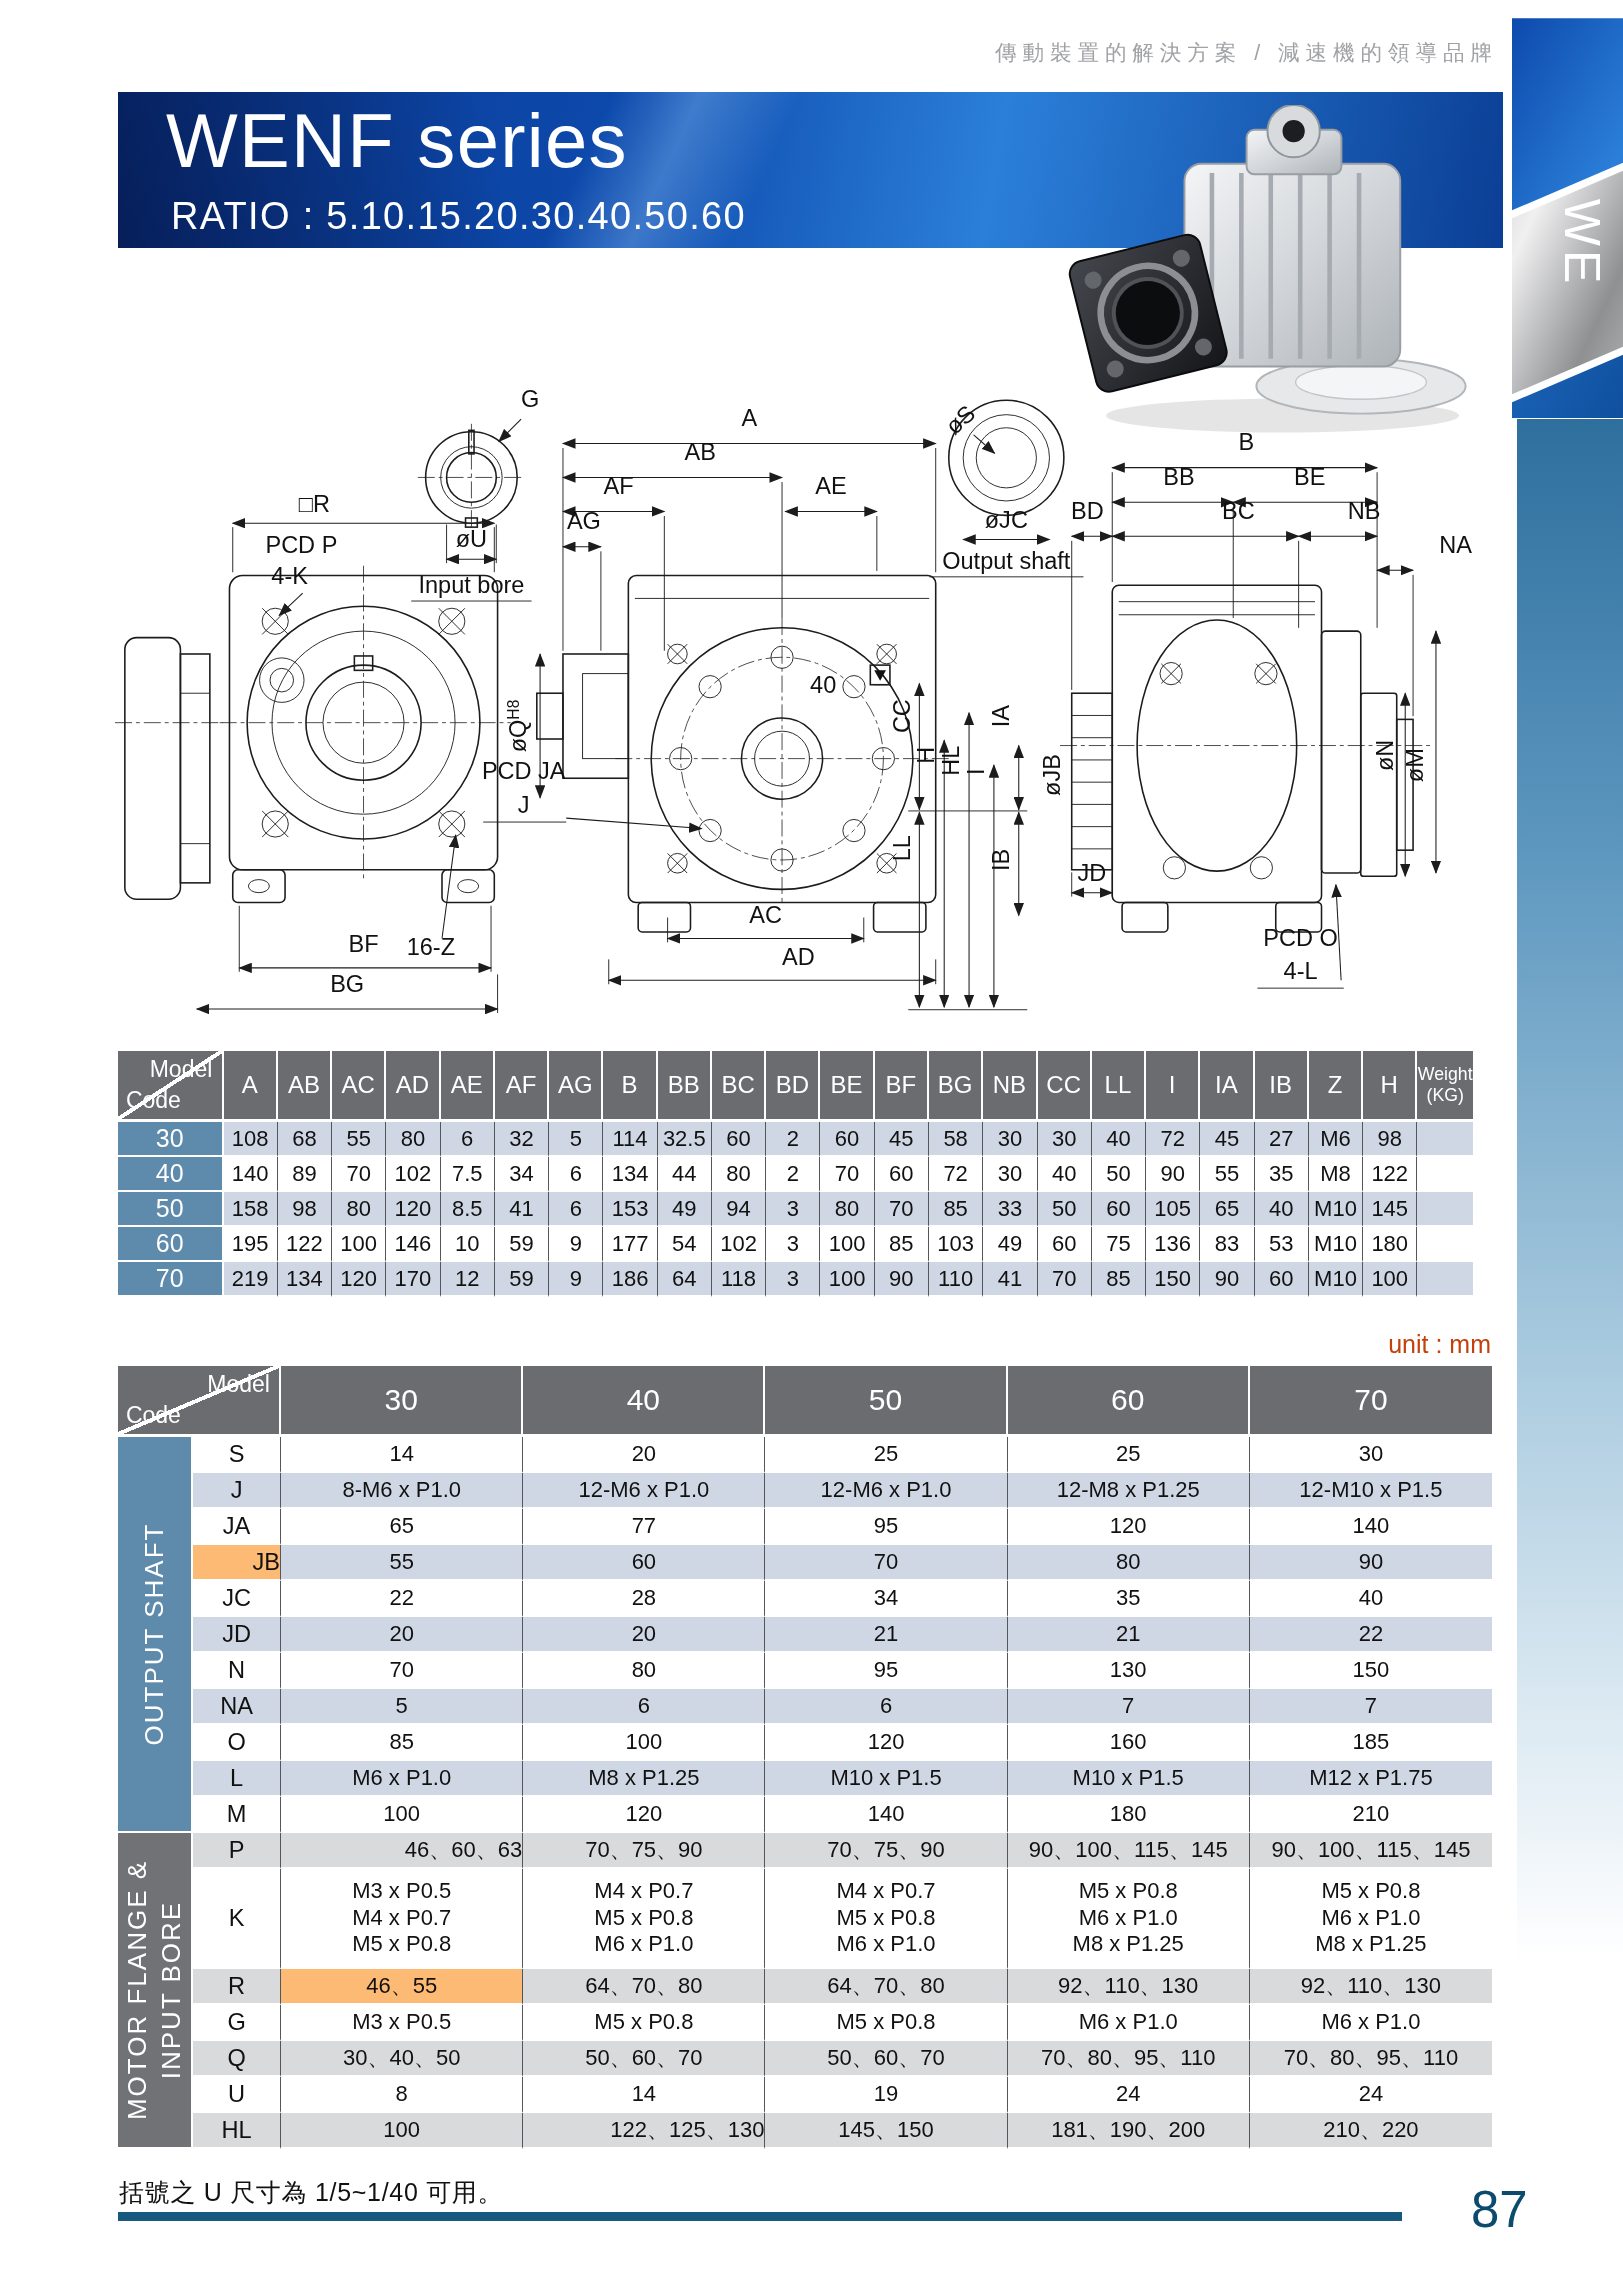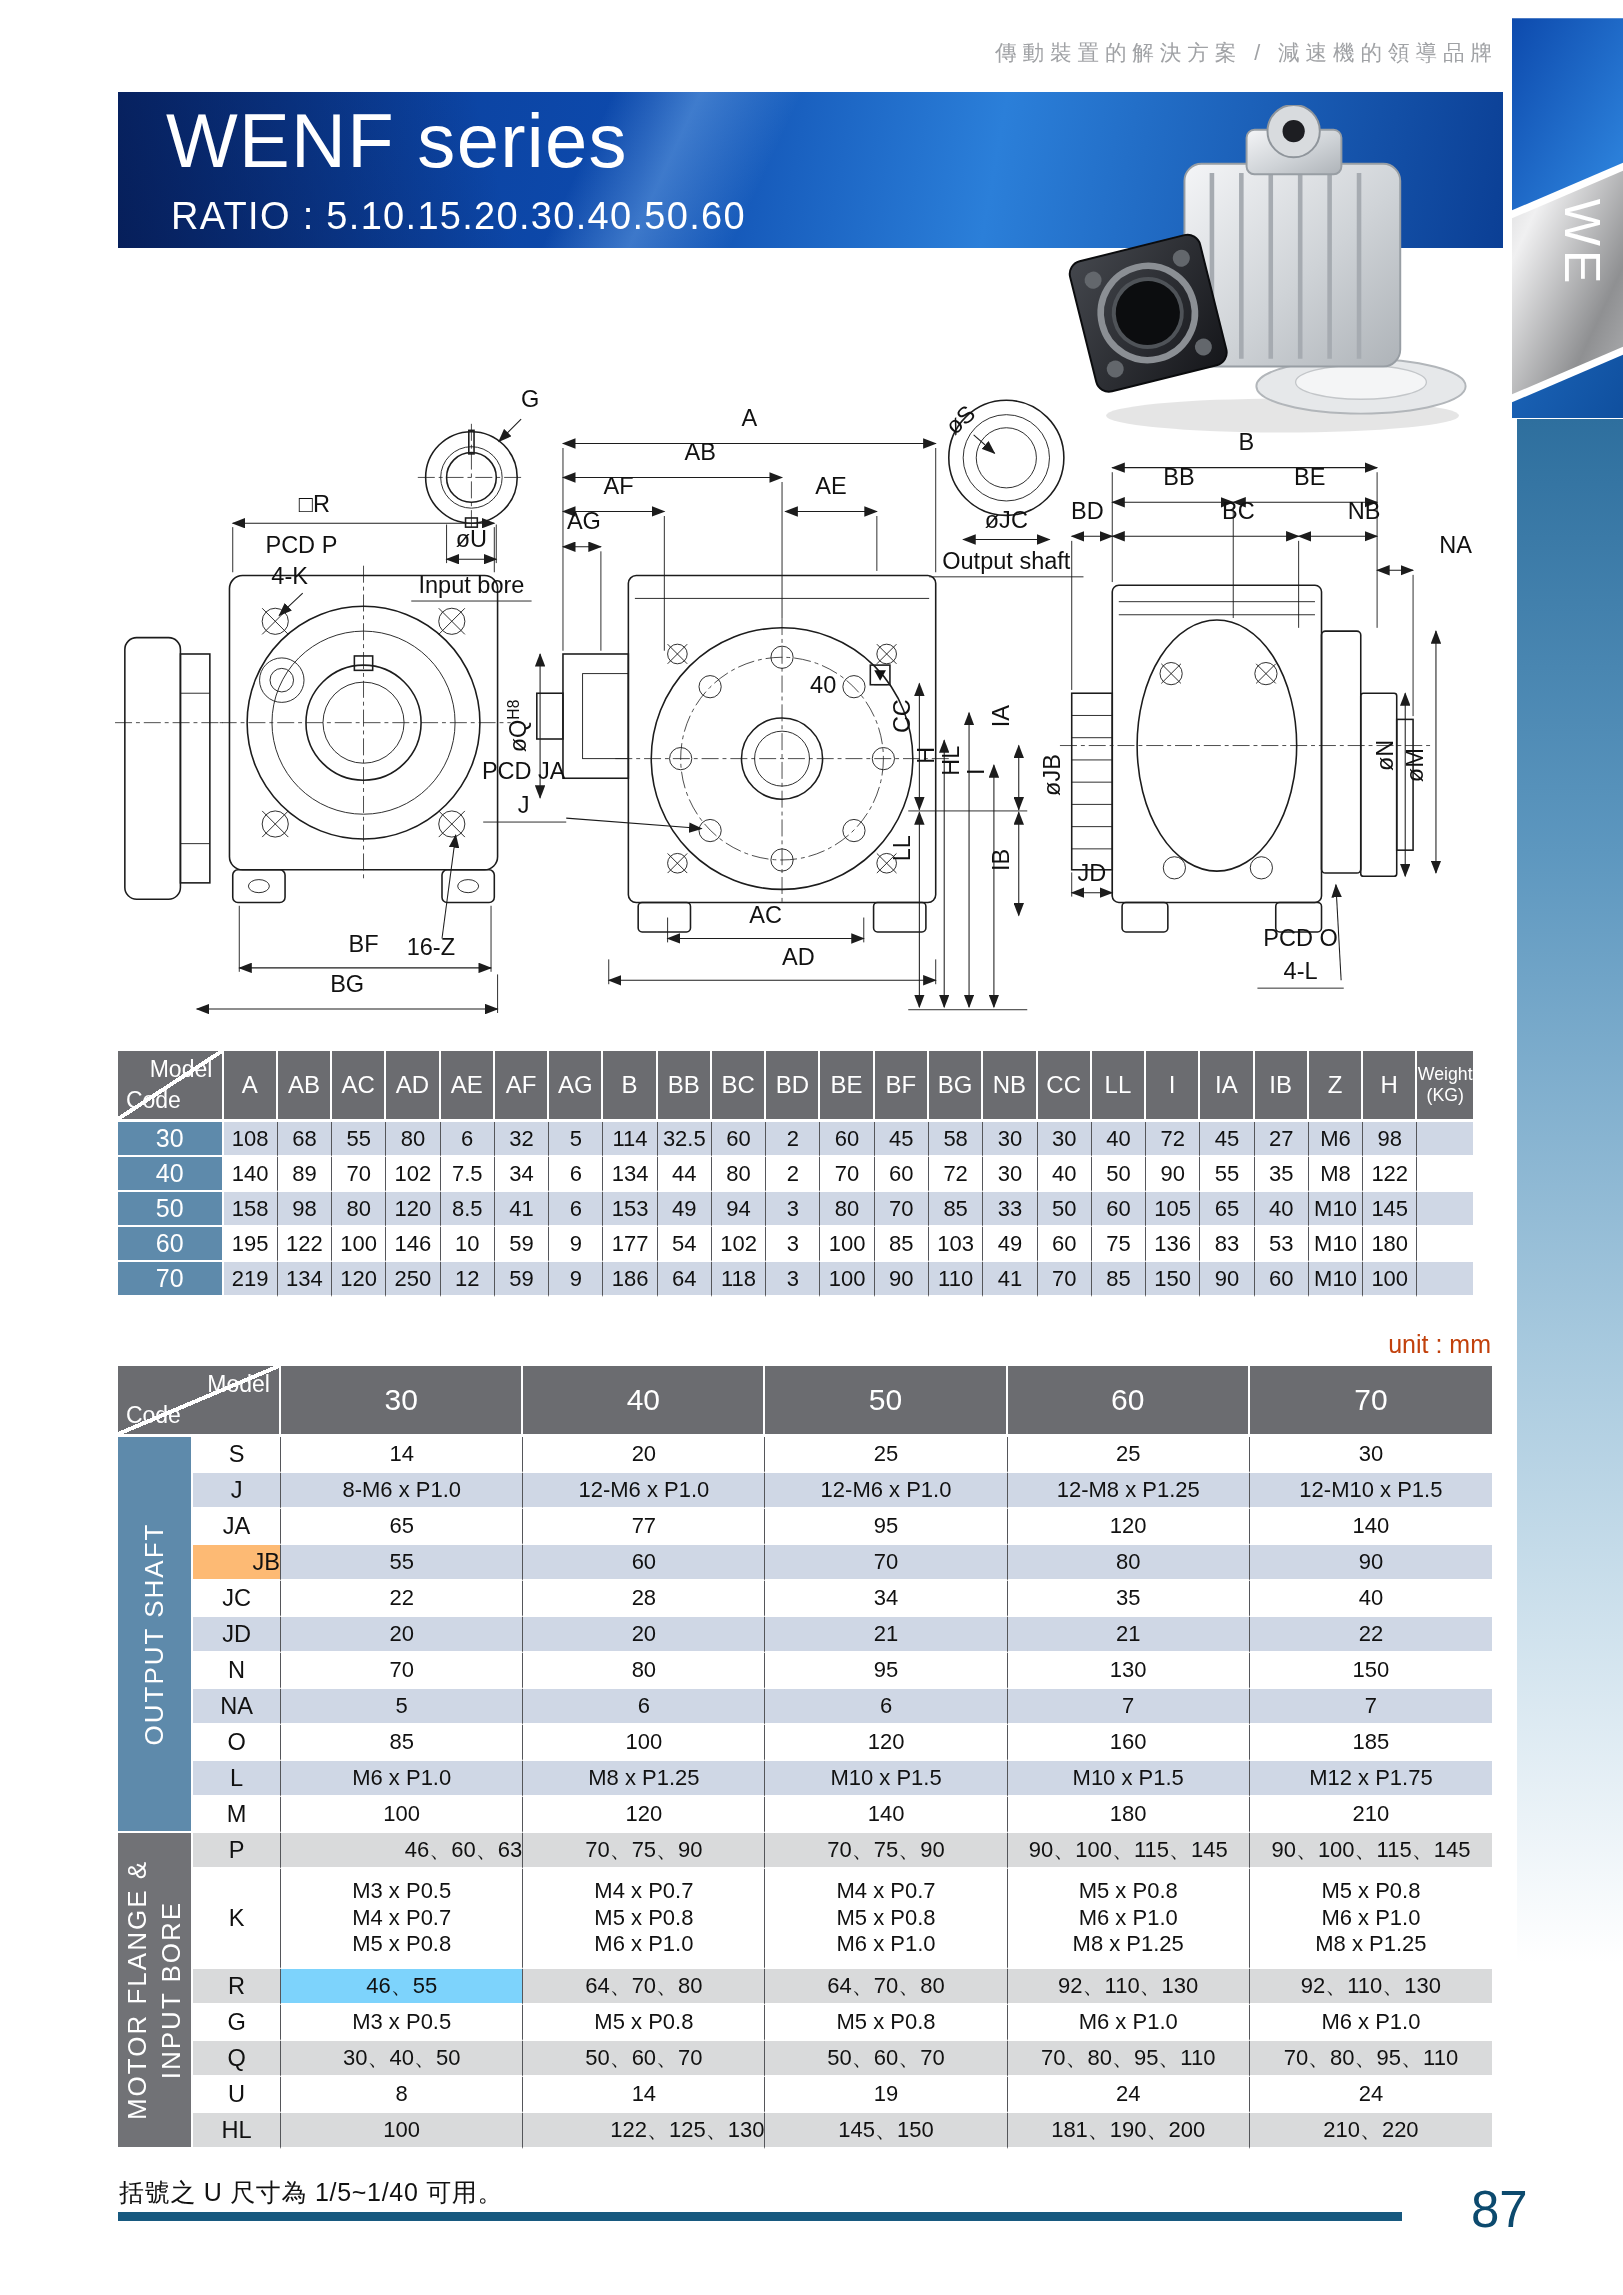--- a/index.html
+++ b/index.html
@@ -549,21 +549,21 @@
           <td>53</td>
           <td>M10</td>
           <td>180</td>
           <td></td>
         </tr>
         <tr class="sh">
           <th class="code">70</th>
           <td>219</td>
           <td>134</td>
           <td>120</td>
-          <td>250</td>
+          <td>170</td>
           <td>12</td>
           <td>59</td>
           <td>9</td>
           <td>186</td>
           <td>64</td>
           <td>118</td>
           <td>3</td>
           <td>100</td>
           <td>90</td>
           <td>110</td>
@@ -720,21 +720,21 @@
 M6 x P1.0</td>
           <td style="background: rgb(255, 255, 255);">M5 x P0.8
 M6 x P1.0
 M8 x P1.25</td>
           <td style="background: rgb(255, 255, 255);">M5 x P0.8
 M6 x P1.0
 M8 x P1.25</td>
         </tr>
         <tr>
           <td class="code2" style="background: rgb(217, 218, 219);">R</td>
-          <td style="background: #7dd3fc;">46、55</td>
+          <td style="background: #fdba74;">46、55</td>
           <td style="background: rgb(217, 218, 219);">64、70、80</td>
           <td style="background: rgb(217, 218, 219);">64、70、80</td>
           <td style="background: rgb(217, 218, 219);">92、110、130</td>
           <td style="background: rgb(217, 218, 219);">92、110、130</td>
         </tr>
         <tr>
           <td class="code2" style="background: rgb(255, 255, 255);">G</td>
           <td style="background: rgb(255, 255, 255);">M3 x P0.5</td>
           <td style="background: rgb(255, 255, 255);">M5 x P0.8</td>
           <td style="background: rgb(255, 255, 255);">M5 x P0.8</td>

